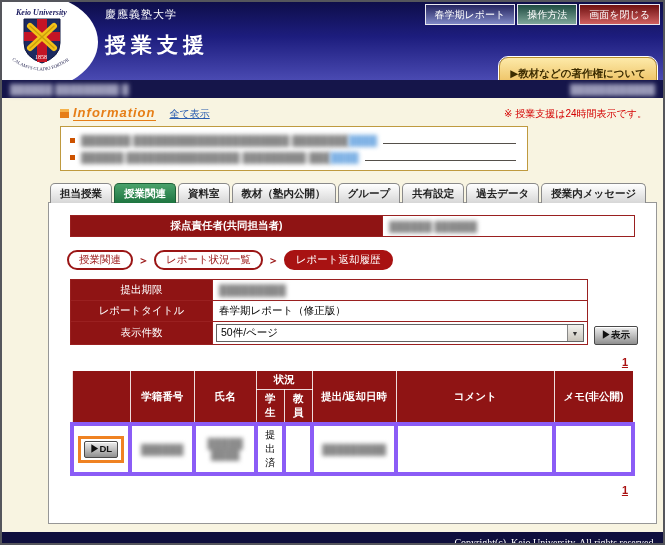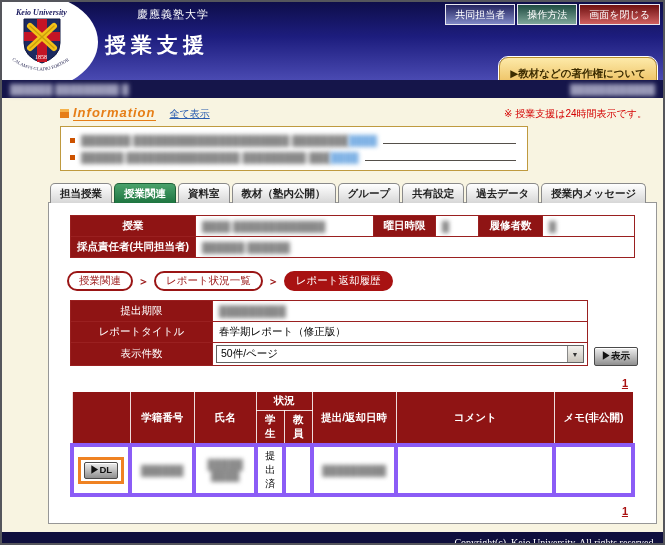--- a/index.html
+++ b/index.html
@@ -2,21 +2,21 @@
 <html lang="ja"><head>
 <meta charset="utf-8">
 <style>
   * { box-sizing: border-box; margin: 0; padding: 0; }
   body { font-family: "Liberation Sans", "DejaVu Sans", sans-serif; background:#ddd; }
   .page { width:665px; height:545px; border:2px solid #55565c; overflow:hidden;
           display:flex; flex-direction:column; background:#f8f4e1; position:relative; }
 
   
   .header { height:78px; position:relative; flex:none; overflow:hidden;
-            background:linear-gradient(180deg,#0e0e4a 0%,#1d1d7e 45%,#4a4ab2 100%);text-align:right; }
+            background:linear-gradient(180deg,#0e0e4a 0%,#1d1d7e 45%,#4a4ab2 100%); }
   .logo-blob { position:absolute; left:0; top:0; width:100px; height:78px; }
   .header-titles { position:absolute; left:103px; top:5px; color:#fff; }
   .univ-name { font-size:11px; letter-spacing:1px; }
   .app-title { font-size:21px; font-weight:bold; letter-spacing:5px; margin-top:9px; }
   .header-nav { position:absolute; top:2px; right:3px; display:flex; gap:2px; }
   .hbtn { height:21px; padding:0 9px; font-size:10px; color:#fff; display:flex; align-items:center;
           border:1px solid #e8e8f0; cursor:pointer; }
   .hbtn-contact { background:linear-gradient(180deg,#23235e 0%,#8089c6 100%); }
   .hbtn-help    { background:linear-gradient(180deg,#1d4a40 0%,#7fa79а 100%);
                   background:linear-gradient(180deg,#1d4a40 0%,#7fa79a 100%); }
@@ -124,21 +124,21 @@
       <path id="arcpath" d="M10 58 Q40 80 70 56" fill="none"></path>
       <text font-size="4.6" fill="#2a2a55" font-family="Liberation Serif, serif">
         <textPath href="#arcpath">CALAMVS GLADIO FORTIOR</textPath>
       </text>
     </svg>
     <div class="header-titles">
       <div class="univ-name">慶應義塾大学</div>
       <div class="app-title">授業支援</div>
     </div>
     <div class="header-nav">
-      <div class="hbtn hbtn-contact">共同担当者</div>
+      <div class="hbtn hbtn-contact">春学期レポート</div>
       <div class="hbtn hbtn-help">操作方法</div>
       <div class="hbtn hbtn-close">画面を閉じる</div>
     </div>
     <div class="copy-btn">▶教材などの著作権について</div>
   </div>
 
   <div class="user-bar">
     <span class="redact-dark">██████ █████████ █</span>
     <span class="redact-dark">████████████</span>
   </div>
@@ -175,28 +175,20 @@
       <div class="tab">グループ</div>
       <div class="tab">共有設定</div>
       <div class="tab">過去データ</div>
       <div class="tab">授業内メッセージ</div>
     </div>
 
     <div class="panel">
 
       <table class="red-tbl">
         <tbody>
-            <tr>
-          <th style="width:68px">授業</th>
-          <td style="width:178px"><span class="redact">████ █████████████</span></td>
-          <th style="width:62px">曜日時限</th>
-          <td><span class="redact">█</span></td>
-          <th style="width:64px">履修者数</th>
-          <td style="width:92px"><span class="redact">█</span></td>
-        </tr>
         <tr>
           <th colspan="1" style="white-space:nowrap">採点責任者(共同担当者)</th>
           <td colspan="5"><span class="redact">██████ ██████</span></td>
         </tr>
       </tbody>
         </table>
 
       <div class="crumbs">
         <span class="crumb">授業関連</span>
         <span class="crumb-sep">＞</span>

